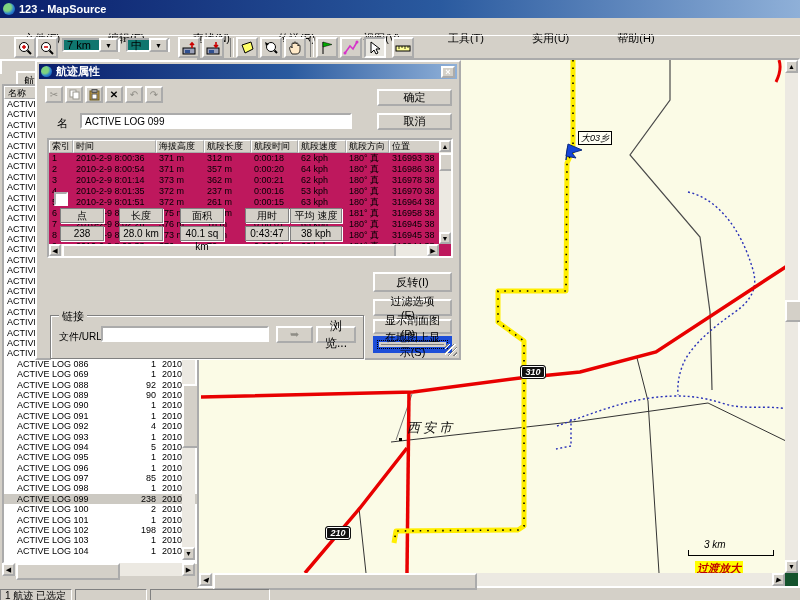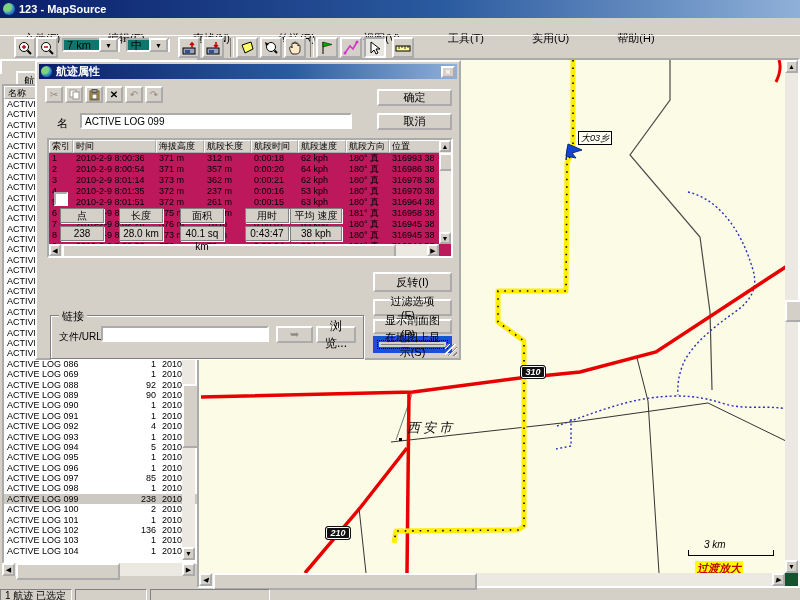--- a/index.html
+++ b/index.html
@@ -23,21 +23,21 @@
   .dd .arr{width:15px;height:100%;border:2px outset #fff;background:#d4d0c8;font-size:7px;display:flex;align-items:center;justify-content:center;}
   .sep{position:absolute;top:2px;width:2px;height:19px;border-left:1px solid #808080;border-right:1px solid #fff;}
   
   #sidebar{left:0;top:58px;width:197px;height:530px;}
   .tab{position:absolute;border:2px outset #fff;border-bottom:none;background:#d4d0c8;padding:1px 6px;font-size:11px;}
   #listbox{position:absolute;left:2px;top:26px;width:193px;height:476px;border:2px inset #fff;background:#fff;overflow:hidden;}
   #list-header{height:13px;display:flex;background:#d4d0c8;font-size:9px;}
   #list-header .hc{border:1px outset #fff;padding-left:3px;box-sizing:border-box;}
   .srow{height:10.4px;line-height:10.4px;font-size:9px;white-space:nowrap;display:grid;grid-template-columns:118px 40px 1fr;overflow:hidden;}
   .srow.cov{display:block;padding-left:3px;}
-  .srow .sname{padding-left:3px;overflow:hidden;}
+  .srow .sname{padding-left:13px;overflow:hidden;}
   .srow .scount{text-align:right;padding-right:6px;}
   .srow.selected{background:#ccc9c2;}
   .vscroll,.hscroll{position:absolute;background:#ece9e2;}
   .sbtn{position:absolute;width:13px;height:13px;font-size:7px;line-height:11px;text-align:center;}
   .thumb{position:absolute;border:2px outset #fff;background:#d4d0c8;}
   
   #maparea{left:197px;top:58px;width:603px;height:530px;border:2px inset #fff;background:#14532d;box-sizing:border-box;font-style:italic;}
   #canvas{position:absolute;left:0;top:0;width:586px;height:513px;background:#fbfbe6;overflow:hidden;}
   #map-svg{position:absolute;left:0;top:0;}
   .shield{position:absolute;background:#111;color:#fff;border:1px solid #111;box-shadow:inset 0 0 0 1px #fff;
@@ -294,21 +294,21 @@
         <span class="scount">2</span>
         <span class="sdate">2010-2</span>
       </div>
         <div class="srow">
         <span class="sname">ACTIVE LOG 101</span>
         <span class="scount">1</span>
         <span class="sdate">2010-3</span>
       </div>
         <div class="srow">
         <span class="sname">ACTIVE LOG 102</span>
-        <span class="scount">136</span>
+        <span class="scount">198</span>
         <span class="sdate">2010-3</span>
       </div>
         <div class="srow">
         <span class="sname">ACTIVE LOG 103</span>
         <span class="scount">1</span>
         <span class="sdate">2010-4</span>
       </div>
         <div class="srow">
         <span class="sname">ACTIVE LOG 104</span>
         <span class="scount">1</span>

